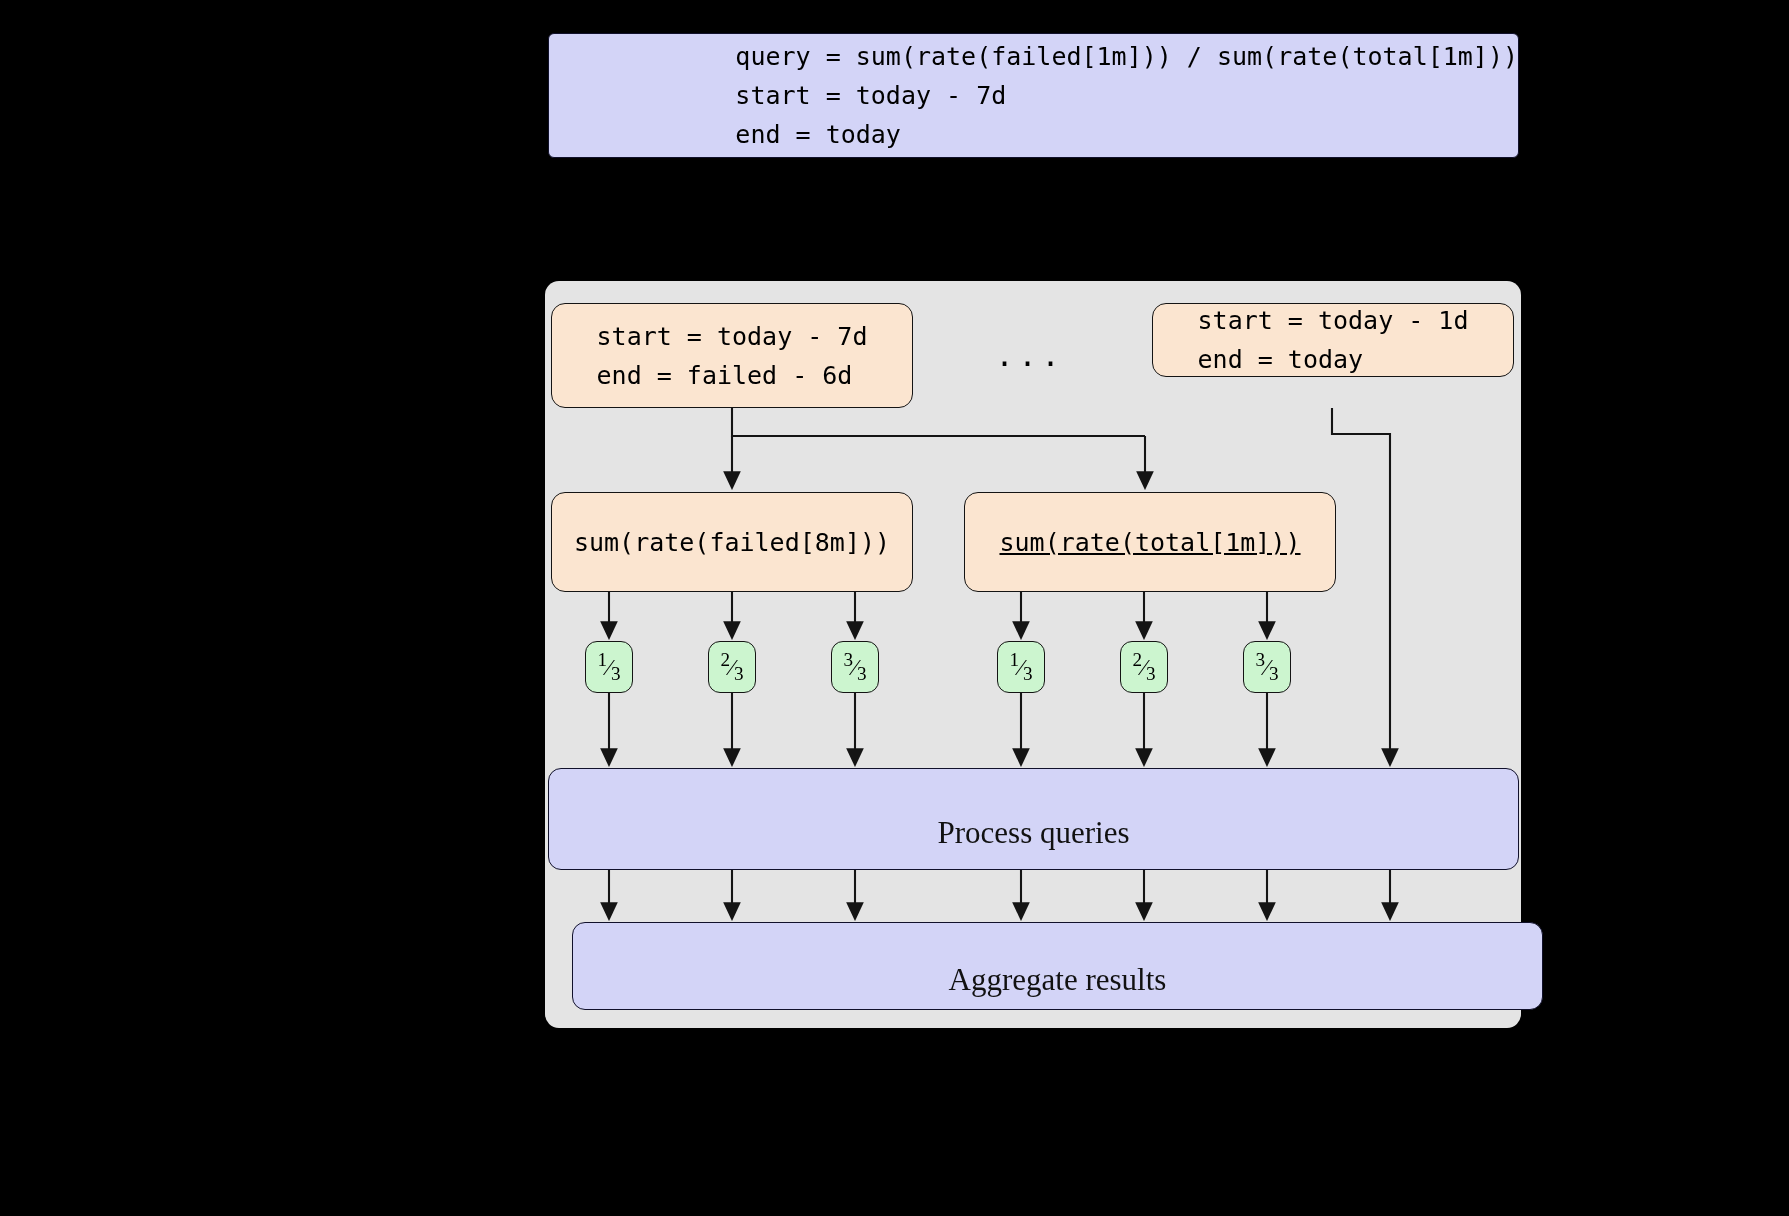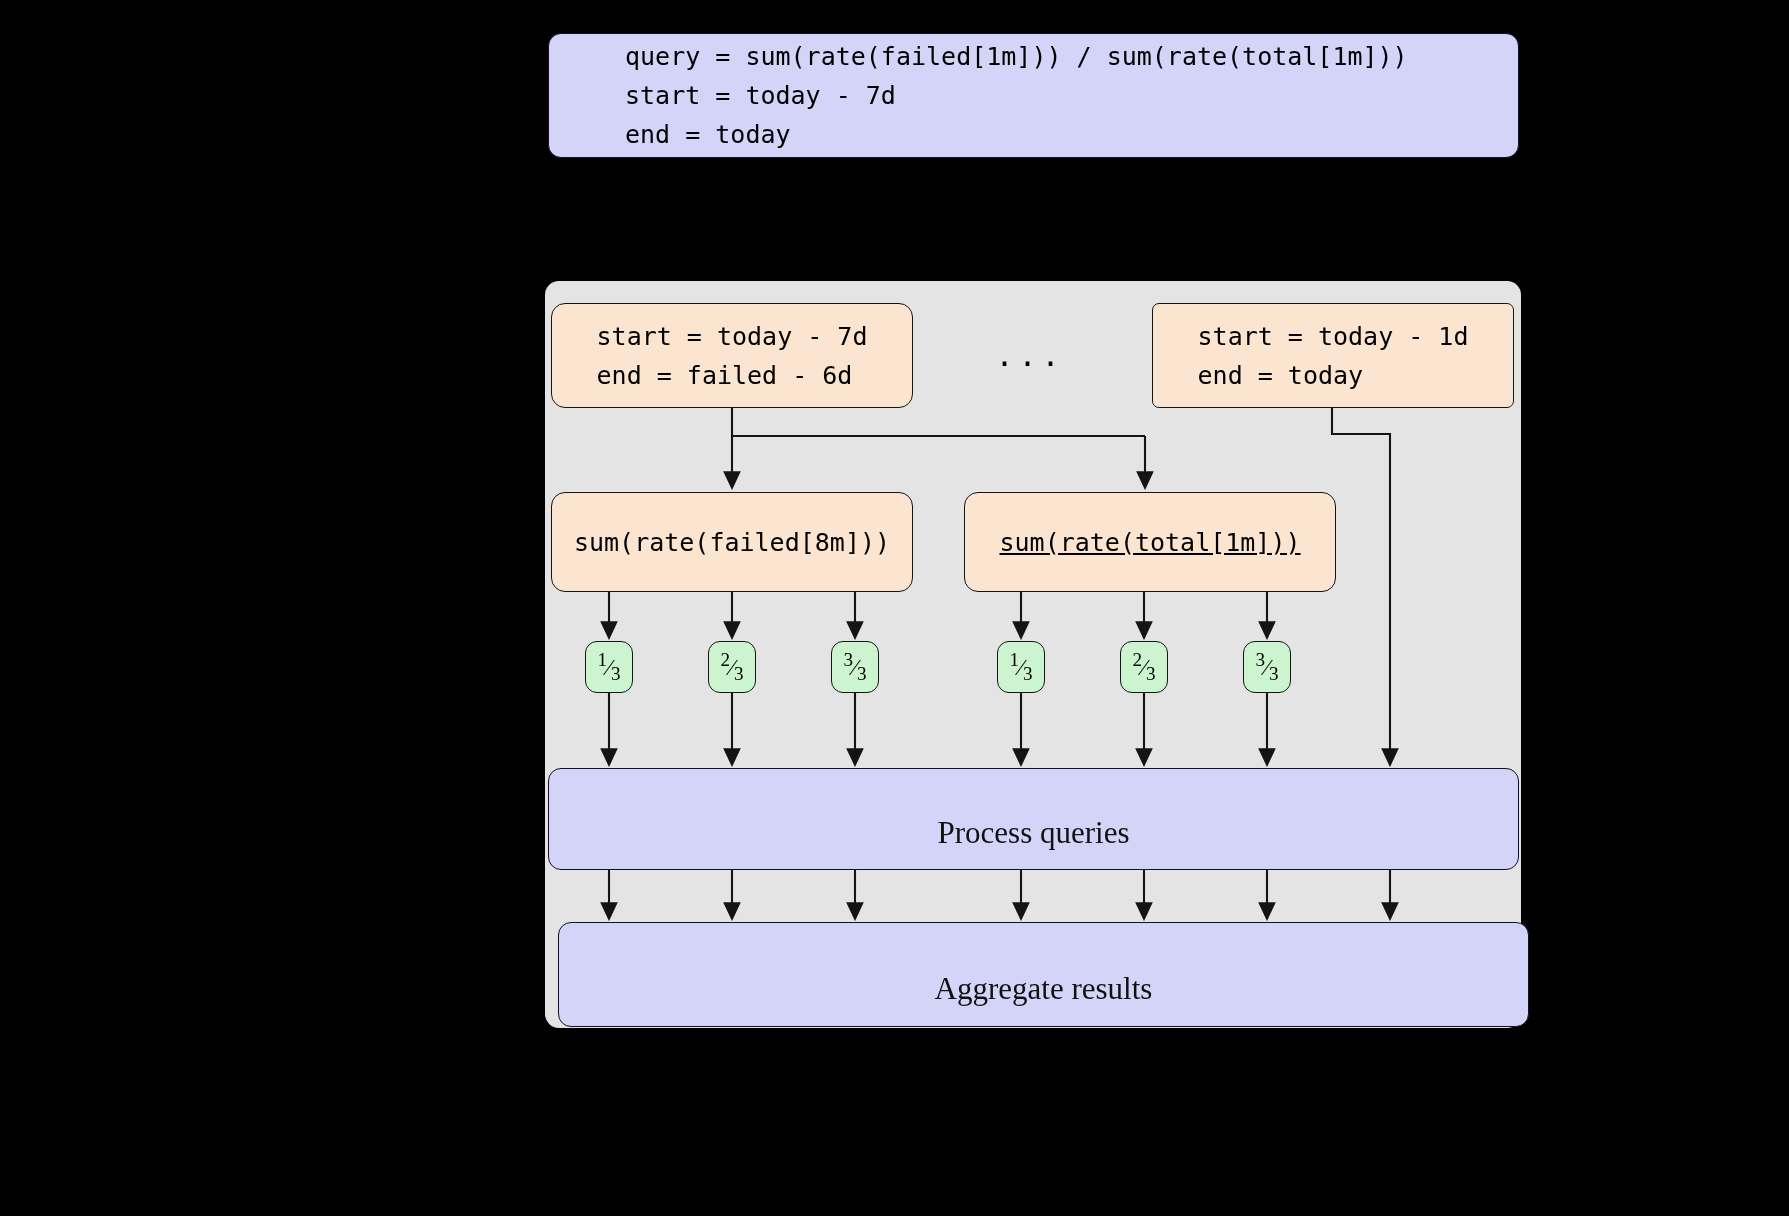--- a/index.html
+++ b/index.html
@@ -37,42 +37,42 @@
   .txtblock{display:block;text-align:left;}
 
   svg.wires{position:absolute;left:0;top:0;width:1789px;height:1216px;
             pointer-events:none;overflow:visible;}
 </style>
 </head>
 <body>
 
 <div id="canvas">
 
-  <div class="node lavender" style="left:548px;top:33px;width:971px;height:125px;justify-content:flex-start;padding-left:76px;">
+  <div class="node lavender" style="left:548px;top:33px;width:971px;height:125px;justify-content:flex-end;padding-left:76px;border-radius:6px;">
     <div class="txtblock">
       <div class="mono">query = sum(rate(failed[1m])) / sum(rate(total[1m]))</div>
       <div class="mono">start = today - 7d</div>
       <div class="mono">end = today</div>
     </div>
   </div>
 
   <div class="node backdrop" style="left:545px;top:281px;width:976px;height:747px;"></div>
 
   <div class="node peach" style="left:551px;top:303px;width:362px;height:105px;">
     <div class="txtblock">
       <div class="mono">start = today - 7d</div>
       <div class="mono">end = failed - 6d</div>
     </div>
   </div>
 
   <div class="node" style="left:975px;top:320px;width:110px;height:70px;">
     <span class="mono" style="font-size:30px;letter-spacing:5px;">...</span>
   </div>
 
-  <div class="node peach" style="left:1152px;top:303px;width:362px;height:105px;border-radius:7px;">
+  <div class="node peach" style="left:1152px;top:303px;width:362px;height:74px;">
     <div class="txtblock">
       <div class="mono">start = today - 1d</div>
       <div class="mono">end = today</div>
     </div>
   </div>
 
   <div class="node peach" style="left:551px;top:492px;width:362px;height:100px;">
     <span class="mono">sum(rate(failed[8m]))</span>
   </div>
 
@@ -108,21 +108,21 @@
   <div class="node chip" style="left:1243px;top:641px;width:48px;height:52px;">
     <span class="frac">
       <sup>3</sup>⁄<sub>3</sub>
     </span>
   </div>
 
   <div class="node lavender" style="left:548px;top:768px;width:971px;height:102px;">
     <span class="serif">Process queries</span>
   </div>
 
-  <div class="node lavender" style="left:558px;top:922px;width:971px;height:105px;text-align:right;">
+  <div class="node lavender" style="left:572px;top:922px;width:971px;height:88px;text-align:right;">
     <span class="serif">Aggregate results</span>
   </div>
 
   <svg class="wires" viewBox="0 0 1789 1216">
     <defs>
       <marker id="ah" markerWidth="9" markerHeight="9" refX="4.2" refY="4.2" orient="auto" markerUnits="strokeWidth">
         <path d="M0,0 L9,4.2 L0,8.4 z" fill="#141414"></path>
       </marker>
     </defs>
     <g stroke="#141414" stroke-width="2.1" fill="none">

